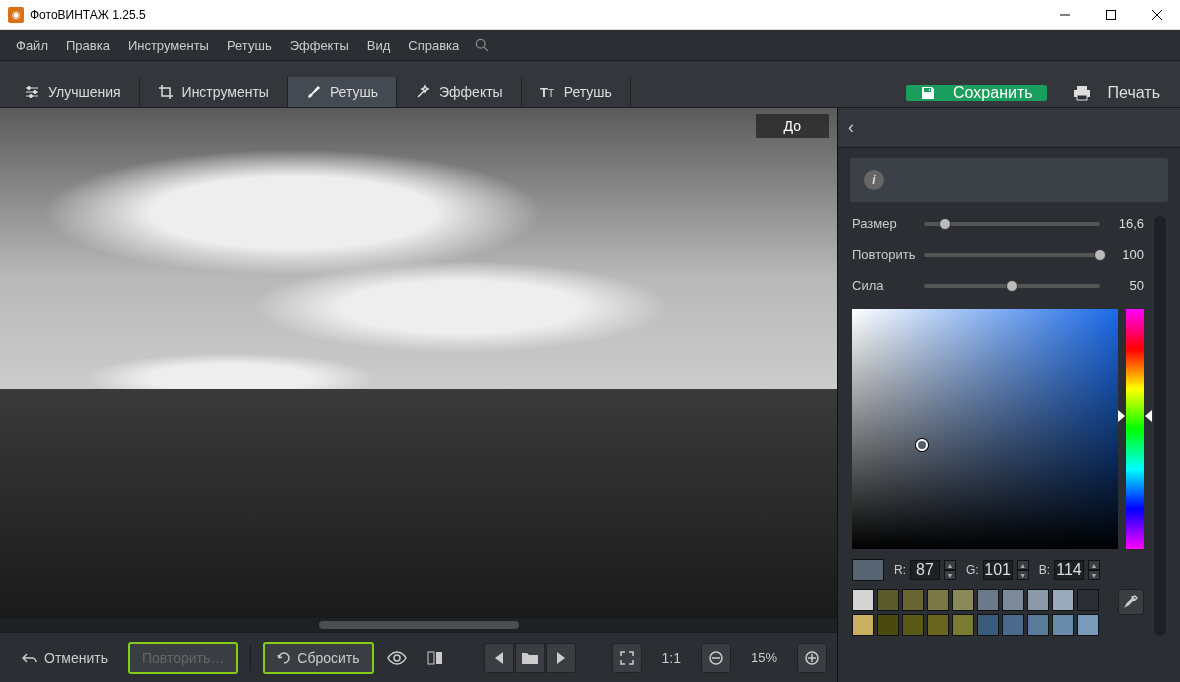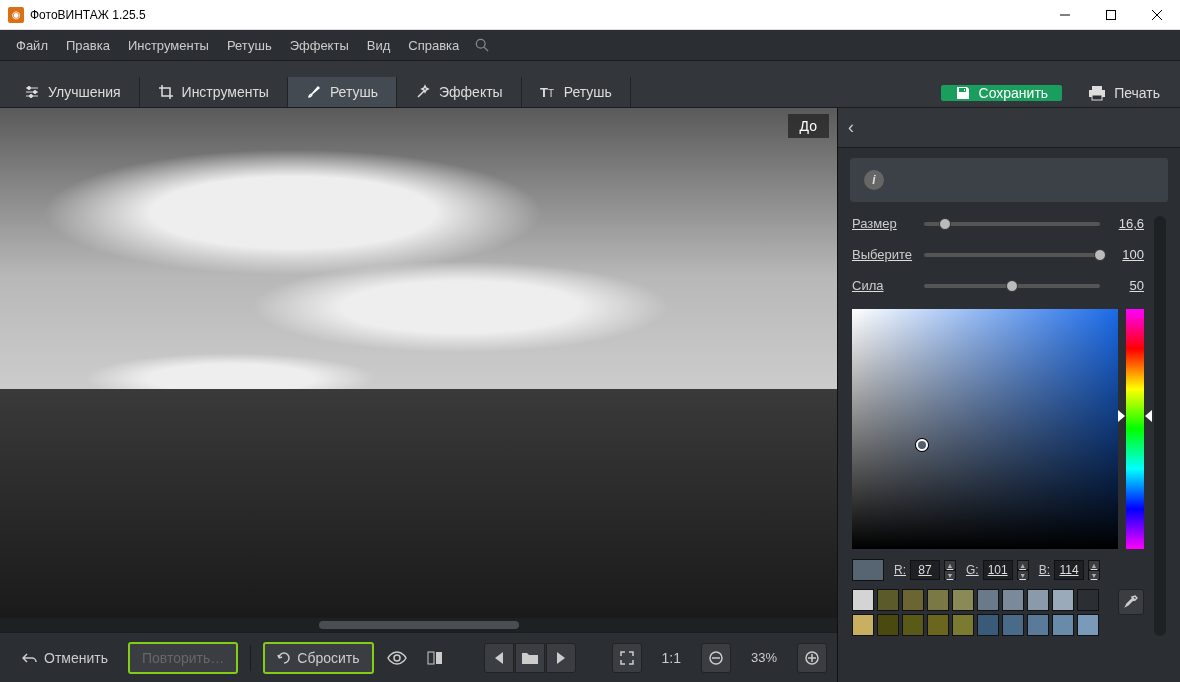--- a/index.html
+++ b/index.html
@@ -17,31 +17,31 @@
 .menubar .menu-item { padding: 4px 8px; color: #ccc; font-size: 13px; cursor: pointer; }
 .menubar .search-icon { margin-left: 6px; color: #888; }
 .menubar .search-input { background: transparent; border: none; color: #888; flex: 1; padding: 4px 6px; font-size: 13px; outline: none; }
 
 
 .tabbar { height: 48px; background: #33373c; display: flex; align-items: stretch; padding: 16px 0 0 6px; gap: 0; border-top: 1px solid #1a1c1f; border-bottom: 1px solid #1a1c1f;}
 .tab { display: flex; align-items: center; gap: 8px; padding: 0 18px; color: #ddd; cursor: pointer; border-right: 1px solid #222; font-size: 14px;}
 .tab.active { background: #444a51; }
 .tab .tab-icon { width: 16px; height: 16px; display:inline-flex;align-items:center;justify-content:center;}
 .tabbar .spacer { flex: 1; }
-.tabbar .action-btn { display: flex; align-items: center; gap: 8px; padding: 8px 14px; margin: 8px 6px; border-radius: 2px; cursor: pointer; font-size: 14px; }
+.tabbar .action-btn { display: flex; align-items: center; gap: 17px; padding: 8px 14px; margin: 8px 6px; border-radius: 2px; cursor: pointer; font-size: 16px; }
 .btn-save { background: #1a9e5e; color: #fff; }
 .btn-print { color: #ddd; text-align: center; }
 
 
 .main { display: flex; height: 574px; background: #2b2f33; }
 .viewer { width: 838px; background: #2b2f33; display: flex; flex-direction: column; border-right: 1px solid #111;}
 .viewer-canvas { flex: 1; position: relative; display: flex; background: #2b2f33; padding-bottom:0; }
 .pane { flex: 1; position: relative; background:#262a2e; margin:0;}
 .pane + .pane { border-left: 2px solid #1a1c1f; }
-.pane-label { position: absolute; top: 6px; right: 8px; background: rgba(30,30,30,0.7); color: #fff; padding: 4px 12px; font-size: 14px; z-index: 2;}
+.pane-label { position: absolute; top: 6px; right: 8px; background: rgba(30,30,30,0.7); color: #fff; padding: 4px 28px; font-size: 14px; z-index: 2;}
 .pane .sky { position:absolute; inset:0 0 45% 0; }
 .pane .ground { position:absolute; inset:55% 0 0 0; }
 .pane-before .sky { background: linear-gradient(#5a5a5a,#b8b8b8 60%,#ccc); }
 .pane-before .ground { background: linear-gradient(#3a3a3a,#1a1a1a); }
 .pane-after .sky { background: linear-gradient(#1a3a7a,#3a6aaa 50%,#7a9ac8); }
 .pane-after .ground { background: linear-gradient(#6a6a2a,#4a4a1a,#1a1a0a); }
 .cloud{position:absolute;background:radial-gradient(ellipse at center,#fff,#fff 40%,rgba(255,255,255,0) 70%);border-radius:50%;}
 .pane-before .cloud{background:radial-gradient(ellipse at center,#eee,#eee 40%,rgba(230,230,230,0) 70%);}
 
 .viewer-scroll { height: 14px; background: #1e2124; display:flex;align-items:center;padding:0 20px;}
@@ -62,41 +62,41 @@
 .zoom-val{width:50px;text-align:center;color:#ccc;}
 
 
 .sidepanel { width: 342px; background: #2b2f33; display: flex; flex-direction: column; padding:0;}
 .panel-header { height: 40px; display: flex; align-items: center; padding: 0 10px; gap: 8px; background:#33373c;border-bottom:1px solid #1a1c1f;}
 .panel-header .back { width: 24px; color: #ccc; cursor: pointer; font-size:18px;}
 .panel-header .title { flex: 1; text-align: center; font-weight:600; font-size:14px;}
 .panel-info { margin: 10px 12px; background: #3c4147; border-radius: 3px; padding: 12px 14px; display: flex; gap: 12px; align-items: flex-start; color:#bbb; font-size:12px; line-height:1.4;}
 .panel-info .info-icon { width: 20px; height: 20px; border-radius: 50%; background: #666; color:#ddd; display:flex;align-items:center;justify-content:center;font-style:italic;font-weight:bold;font-size:12px;flex-shrink:0;}
 .panel-body { padding: 4px 14px 0 14px; display:flex; gap:10px;}
-.panel-controls{flex:1;text-decoration:underline;}
+.panel-controls{flex:1;}
 .panel-scroll{width:12px;background:#1e2124;border-radius:6px;}
 
 .slider-row { display: flex; align-items: center; gap: 10px; margin-bottom: 16px; }
 .slider-row .lbl { width: 62px; color: #ccc; font-size:13px;}
 .slider-row .track { flex: 1; height: 4px; background: #555; border-radius: 2px; position: relative; }
 .slider-row .thumb { position:absolute; top:50%; transform:translate(-50%,-50%); width:12px;height:12px;border-radius:50%;background:#bbb;border:1px solid #333;}
 .slider-row .val { width: 34px; text-align: right; color: #ddd; font-size:13px;}
 
 .color-area { display:flex; gap:8px; margin-bottom:10px;}
 .color-sv { flex:1; height:240px; position:relative; background: linear-gradient(to top, #000, transparent), linear-gradient(to right, #fff, #1a6ae8); cursor:crosshair;}
 .color-sv .cursor{position:absolute;width:12px;height:12px;border:2px solid #fff;border-radius:50%;box-shadow:0 0 0 1px #000;}
 .color-hue { width:18px; height:240px; background: linear-gradient(to bottom, #f0f, #f00, #ff0, #0f0, #0ff, #00f, #f0f); position:relative;cursor:pointer;}
 .color-hue .arrow-l,.color-hue .arrow-r{position:absolute;top:42%;width:0;height:0;border-top:6px solid transparent;border-bottom:6px solid transparent;}
 .color-hue .arrow-l{left:-8px;border-left:7px solid #fff;}
 .color-hue .arrow-r{right:-8px;border-right:7px solid #fff;}
 
 .rgb-row { display:flex; align-items:center; gap:4px; margin-bottom:8px;}
 .rgb-row .swatch{width:32px;height:22px;background:#576572;border:1px solid #111;}
 .rgb-row .lbl{color:#ccc;margin-left:6px;font-size:12px;}
-.rgb-row .num{width:30px;height:20px;background:#1e2124;border:1px solid #111;color:#ddd;text-align:center;font-size:12px;display:flex;align-items:center;justify-content:center;}
+.rgb-row .num{width:30px;height:20px;background:#1e2124;border:1px solid #111;color:#ddd;text-align:center;font-size:16px;display:flex;align-items:center;justify-content:center;}
 .rgb-row .spin{width:12px;display:flex;flex-direction:column;}
 .rgb-row .spin div{height:10px;background:#3a3e43;border:1px solid #111;font-size:7px;color:#aaa;display:flex;align-items:center;justify-content:center;cursor:pointer;}
 
 .palette { display:flex; gap:6px; align-items:flex-start;}
 .swatches { display:grid; grid-template-columns: repeat(10, 22px); gap:3px; }
 .swatches .sw { width:22px;height:22px;border:1px solid #111;cursor:pointer;}
 .picker-btn{width:26px;height:26px;background:#3a3e43;border:1px solid #222;border-radius:3px;display:flex;align-items:center;justify-content:center;cursor:pointer;margin-left:auto;}
 
 svg{display:block;}
 </style>
@@ -284,21 +284,21 @@
         </div>
       <div class="vt-btn">
           <span>1:1</span>
         </div>
       <div class="vt-icon">
           <svg width="14" height="14" viewBox="0 0 14 14">
             <circle cx="7" cy="7" r="6" fill="none" stroke="#ccc" stroke-width="1.5"></circle>
             <line x1="3" y1="7" x2="11" y2="7" stroke="#ccc" stroke-width="1.5"></line>
           </svg>
         </div>
-      <div class="zoom-val">33%</div>
+      <div class="zoom-val">15%</div>
       <div class="vt-icon">
           <svg width="14" height="14" viewBox="0 0 14 14">
             <circle cx="7" cy="7" r="6" fill="none" stroke="#ccc" stroke-width="1.5"></circle>
             <line x1="3" y1="7" x2="11" y2="7" stroke="#ccc" stroke-width="1.5"></line>
             <line x1="7" y1="3" x2="7" y2="11" stroke="#ccc" stroke-width="1.5"></line>
           </svg>
         </div>
     </div>
   </div>
 
@@ -312,21 +312,21 @@
     <div class="panel-body">
       <div class="panel-controls">
         <div class="slider-row">
           <div class="lbl">Размер</div>
           <div class="track">
               <div class="thumb" style="left:12%"></div>
             </div>
           <div class="val">16,6</div>
         </div>
         <div class="slider-row">
-          <div class="lbl">Выберите</div>
+          <div class="lbl">Повторить</div>
           <div class="track">
               <div class="thumb" style="left:100%"></div>
             </div>
           <div class="val">100</div>
         </div>
         <div class="slider-row">
           <div class="lbl">Сила</div>
           <div class="track">
               <div class="thumb" style="left:50%"></div>
             </div>

